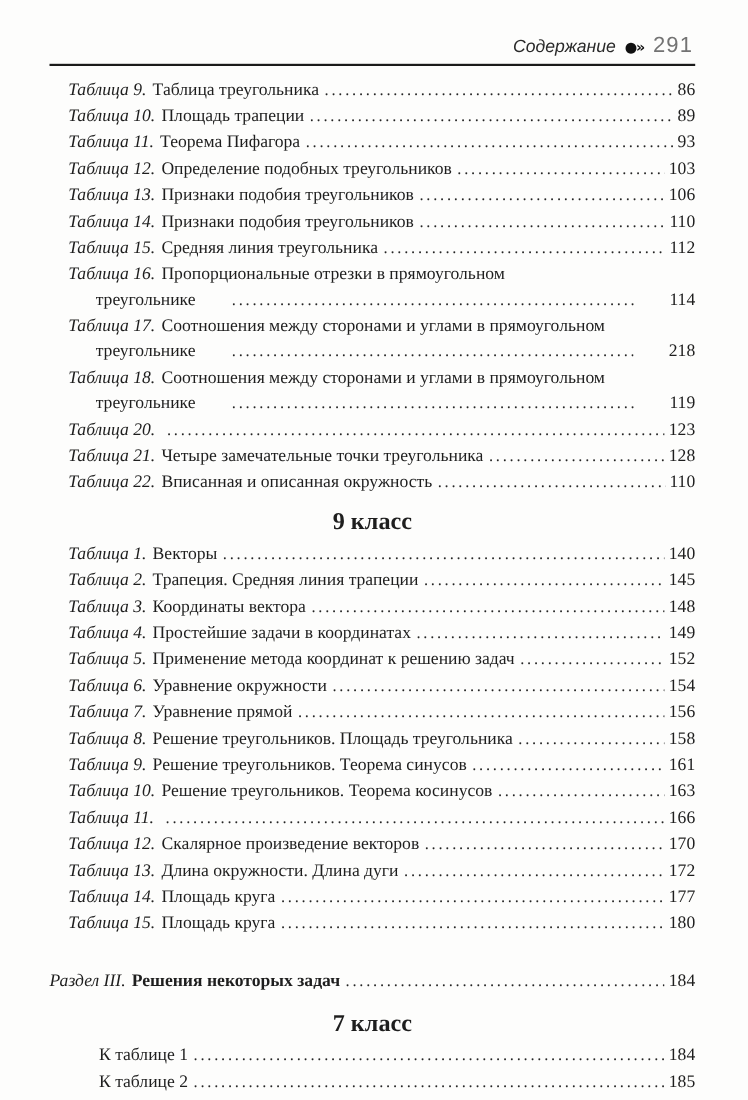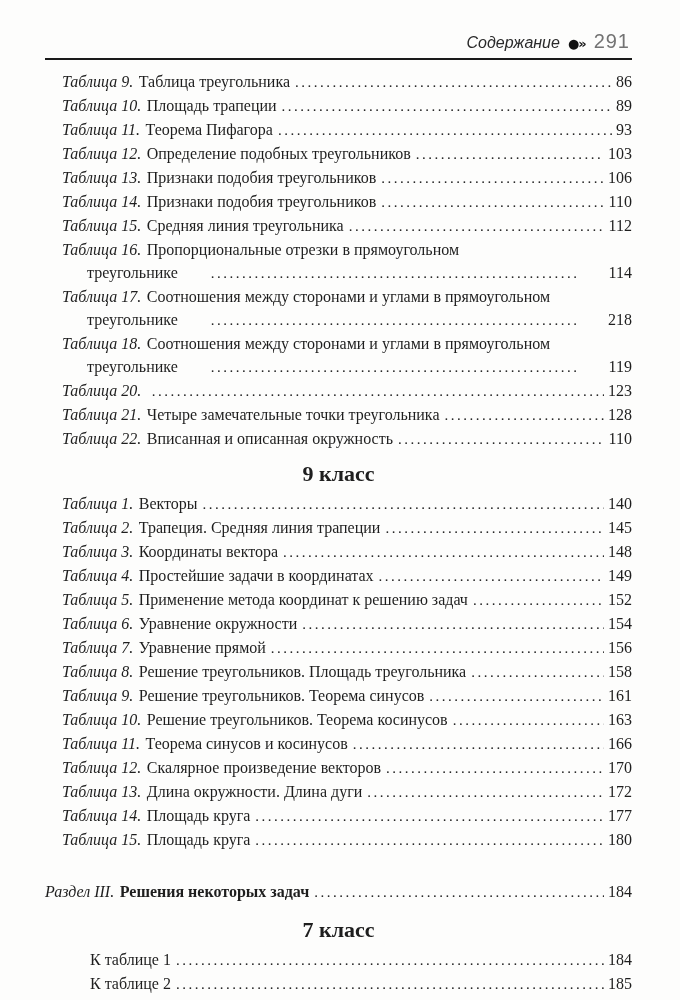--- a/index.html
+++ b/index.html
@@ -247,21 +247,20 @@
         <span class="pagenum">161</span>
       </div>
       <div class="toc-row">
         <span class="prefix">Таблица 10.</span>
         <span class="title">Решение треугольников. Теорема косинусов</span>
         <span class="dots"></span>
         <span class="pagenum">163</span>
       </div>
       <div class="toc-row">
         <span class="prefix">Таблица 11.</span>
-        <span class="title">Теорема синусов и косинусов</span>
         <span class="dots"></span>
         <span class="pagenum">166</span>
       </div>
       <div class="toc-row">
         <span class="prefix">Таблица 12.</span>
         <span class="title">Скалярное произведение векторов</span>
         <span class="dots"></span>
         <span class="pagenum">170</span>
       </div>
       <div class="toc-row">

